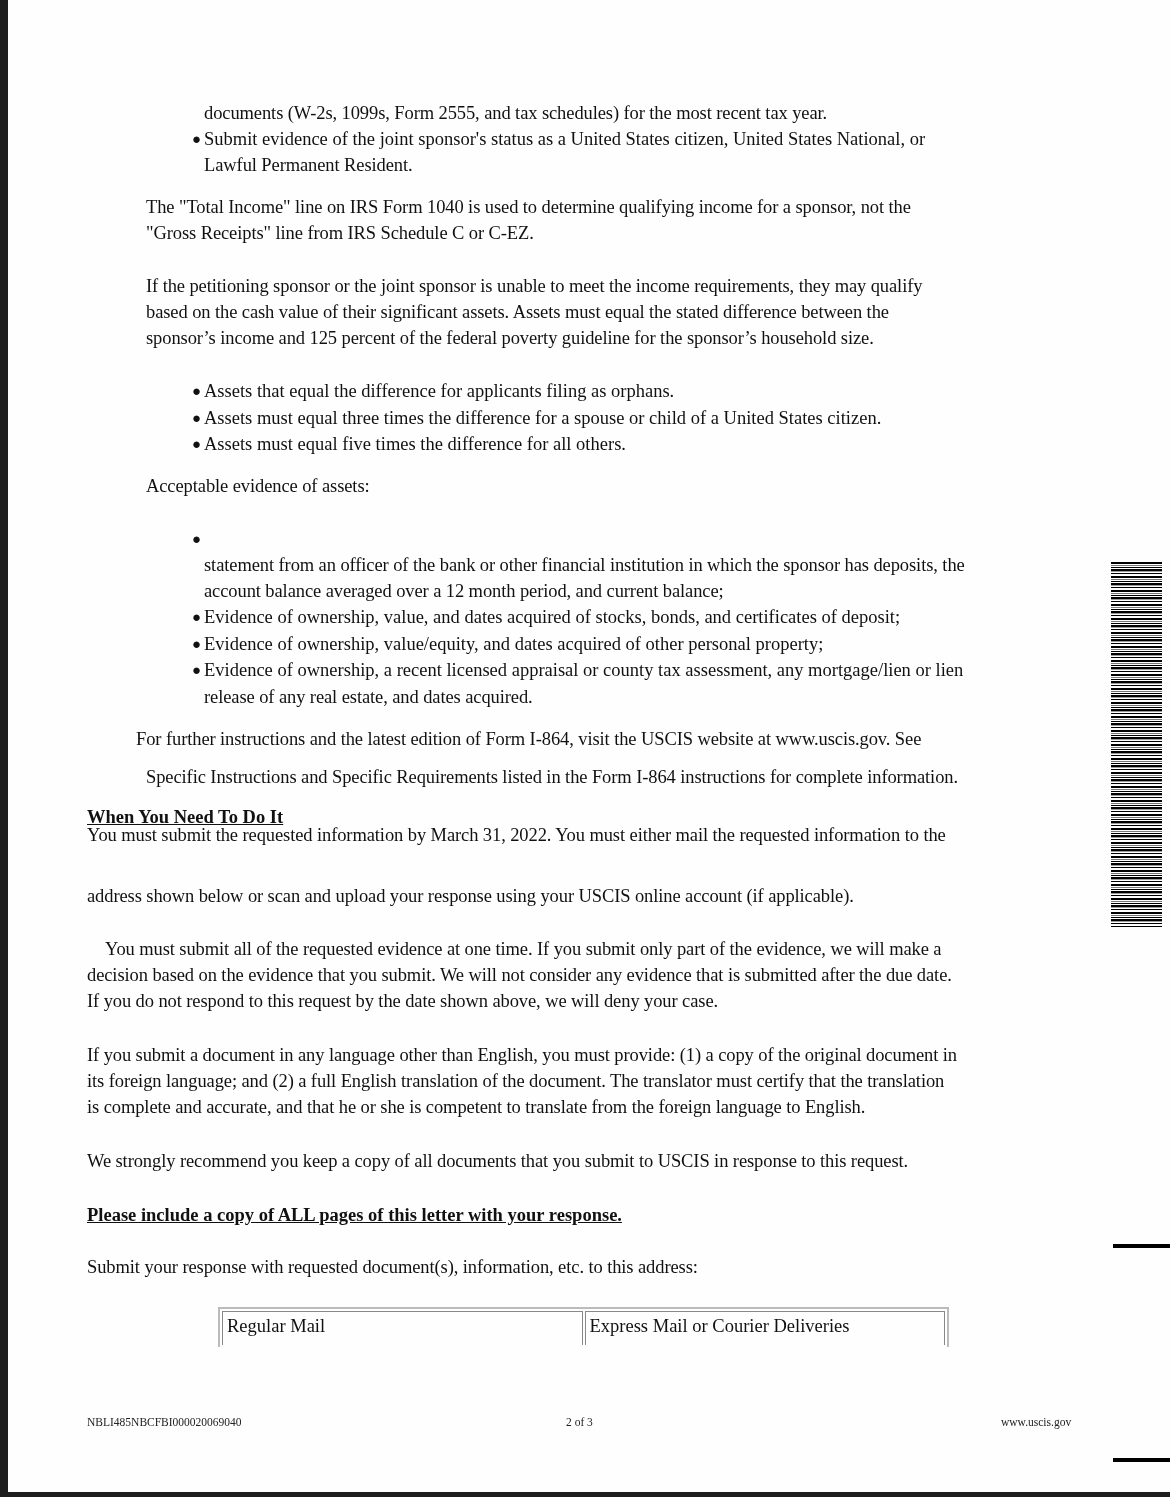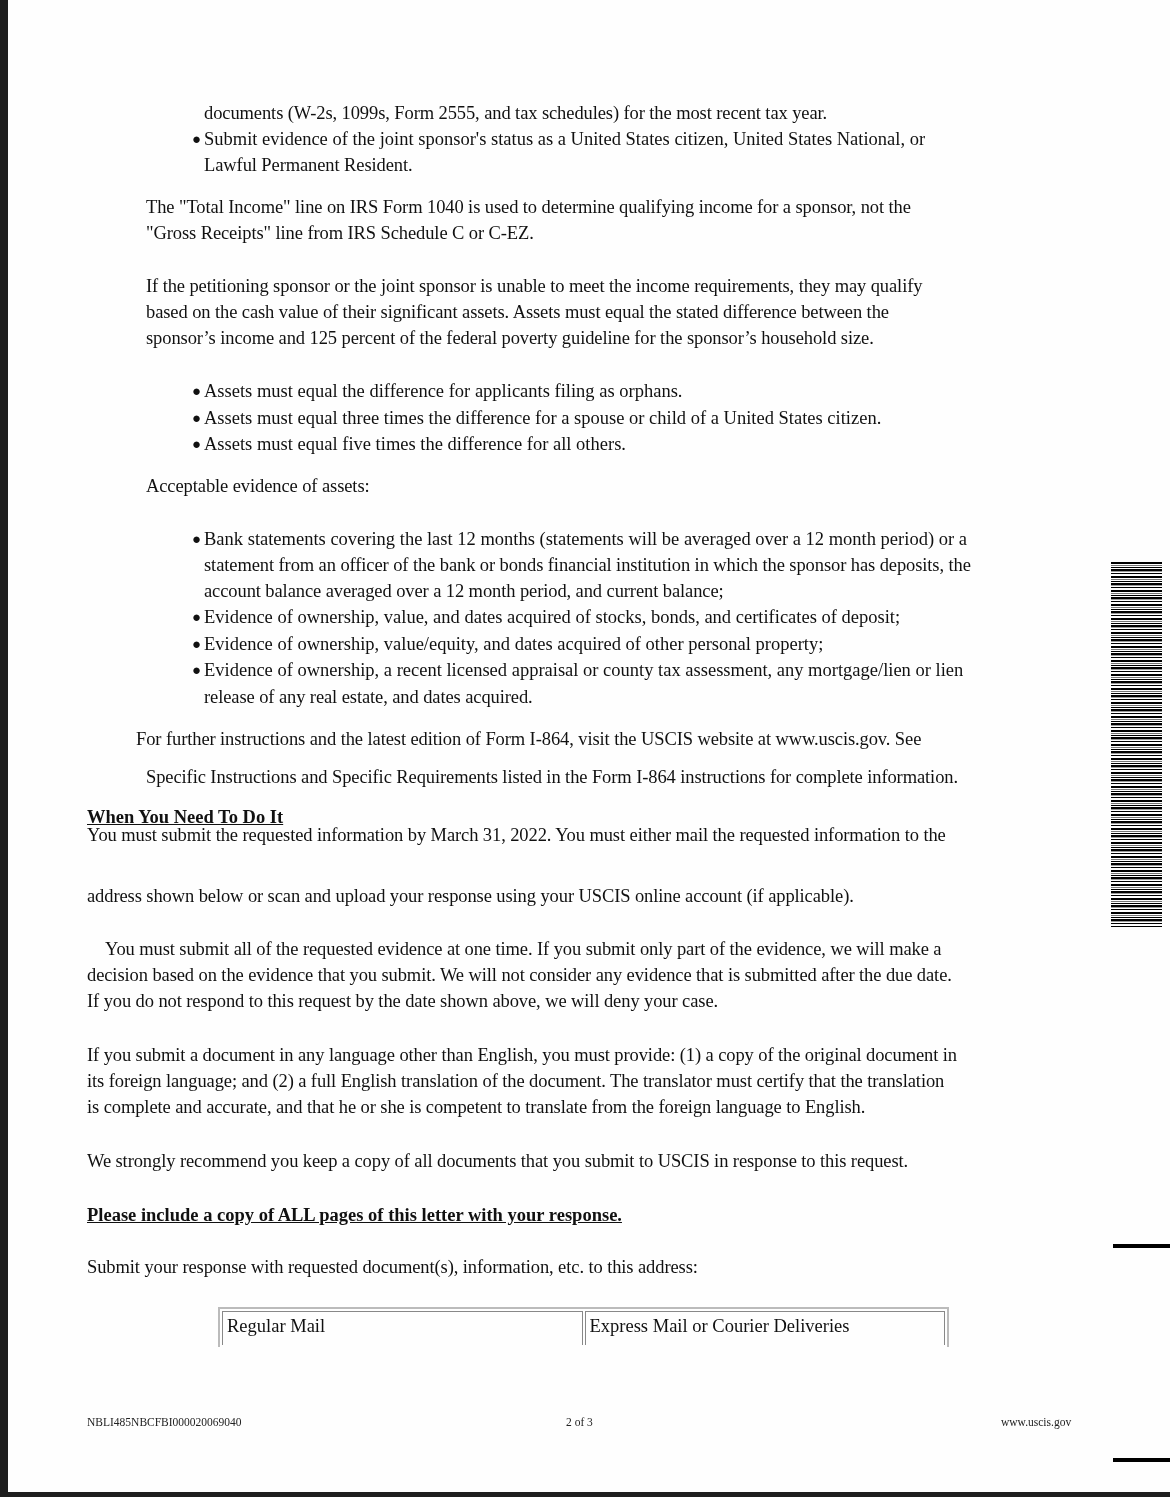--- a/index.html
+++ b/index.html
@@ -50,38 +50,37 @@
 
   <div class="t" style="left:138px; top:194px;">The "Total Income" line on IRS Form 1040 is used to determine qualifying income for a sponsor, not the</div>
   <div class="t" style="left:138px; top:220px;">"Gross Receipts" line from IRS Schedule C or C-EZ.</div>
 
   <div class="t" style="left:138px; top:273px;text-align:center;">If the petitioning sponsor or the joint sponsor is unable to meet the income requirements, they may qualify</div>
   <div class="t" style="left:138px; top:299px;">based on the cash value of their significant assets.  Assets must equal the stated difference between the</div>
   <div class="t" style="left:138px; top:325px;">sponsor’s income and 125 percent of the federal poverty guideline for the sponsor’s household size.</div>
 
   <div class="bul" style="left:196px; top:378px;">
     <span class="dot">●</span>
-    <span>Assets must equal the difference for applicants filing as orphans.</span>
+    <span>Assets that equal the difference for applicants filing as orphans.</span>
   </div>
   <div class="bul" style="left:196px; top:405px;">
     <span class="dot">●</span>
     <span>Assets must equal three times the difference for a spouse or child of a United States citizen.</span>
   </div>
   <div class="bul" style="left:196px; top:431px;">
     <span class="dot">●</span>
     <span>Assets must equal five times the difference for all others.</span>
   </div>
 
   <div class="t" style="left:138px; top:473px;">Acceptable evidence of assets:</div>
 
   <div class="bul" style="left:196px; top:526px;">
     <span class="dot">●</span>
-    <span>Bank statements covering the last 12 months (statements will be averaged over a 12 month period) or a</span>
   </div>
-  <div class="t" style="left:196px; top:552px;">statement from an officer of the bank or bonds financial institution in which the sponsor has deposits, the</div>
+  <div class="t" style="left:196px; top:552px;">statement from an officer of the bank or other financial institution in which the sponsor has deposits, the</div>
   <div class="t" style="left:196px; top:578px;">account balance averaged over a 12 month period, and current balance;</div>
   <div class="bul" style="left:196px; top:604px;">
     <span class="dot">●</span>
     <span>Evidence of ownership, value, and dates acquired of stocks, bonds, and certificates of deposit;</span>
   </div>
   <div class="bul" style="left:196px; top:631px;">
     <span class="dot">●</span>
     <span>Evidence of ownership, value/equity, and dates acquired of other personal property;</span>
   </div>
   <div class="bul" style="left:196px; top:657px;">

